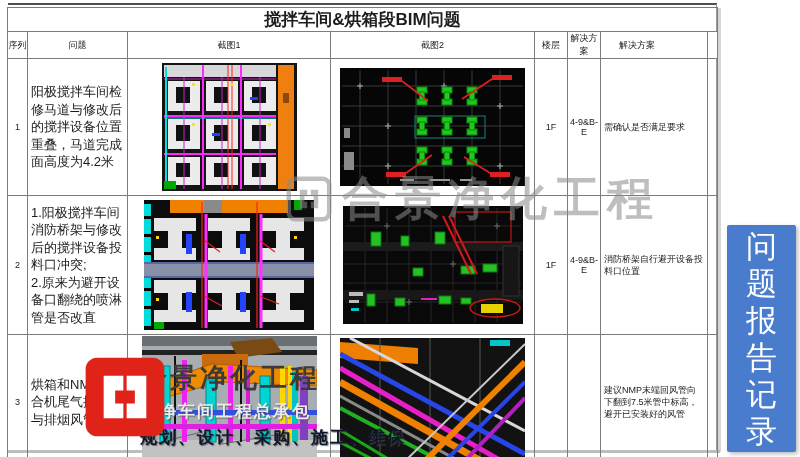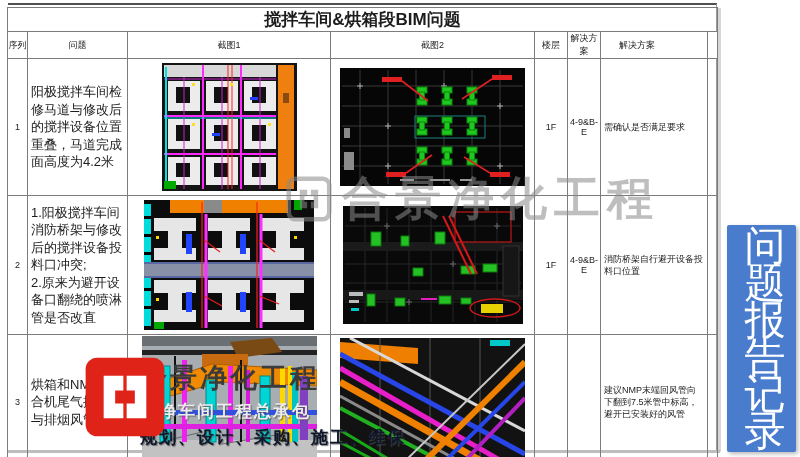--- a/index.html
+++ b/index.html
@@ -39,21 +39,21 @@
   .brand .l1 { font-size:27px; font-weight:bold; color:#3b3b3b; letter-spacing:3px; padding-left:20px; }
   .brand .l2 { font-size:17px; font-weight:bold; color:#ececec; letter-spacing:2px; padding-left:20px; margin-top:4px;
                text-shadow:1px 1px 1px rgba(80,80,80,.75); }
   .brand .l3 { font-size:17px; font-weight:bold; color:#0f172a; letter-spacing:2px; padding-left:20px; margin-top:3px;
                text-shadow:1px 1px 1px rgba(80,80,80,.75); }
 
   
   .side-tab { position:absolute; left:727px; top:225px; width:69px; height:227px; z-index:8;
               background:#4a7ccd; box-shadow:2px 2px 4px rgba(0,0,0,.28); border-radius:2px;
               display:flex; align-items:center; justify-content:center; cursor:pointer; }
-  .side-tab .vtext { width:34px; font-size:41px; line-height:37px; color:#ffffff; text-align:center;
+  .side-tab .vtext { width:34px; font-size:31px; line-height:37px; color:#ffffff; text-align:center;
                      word-break:break-all; font-weight:normal; }
 </style>
 </head>
 <body>
 
 <div id="stage">
 
   <div class="page-top-line"></div>
   <div class="page-right-line"></div>
   <div class="page-right-sh"></div>

